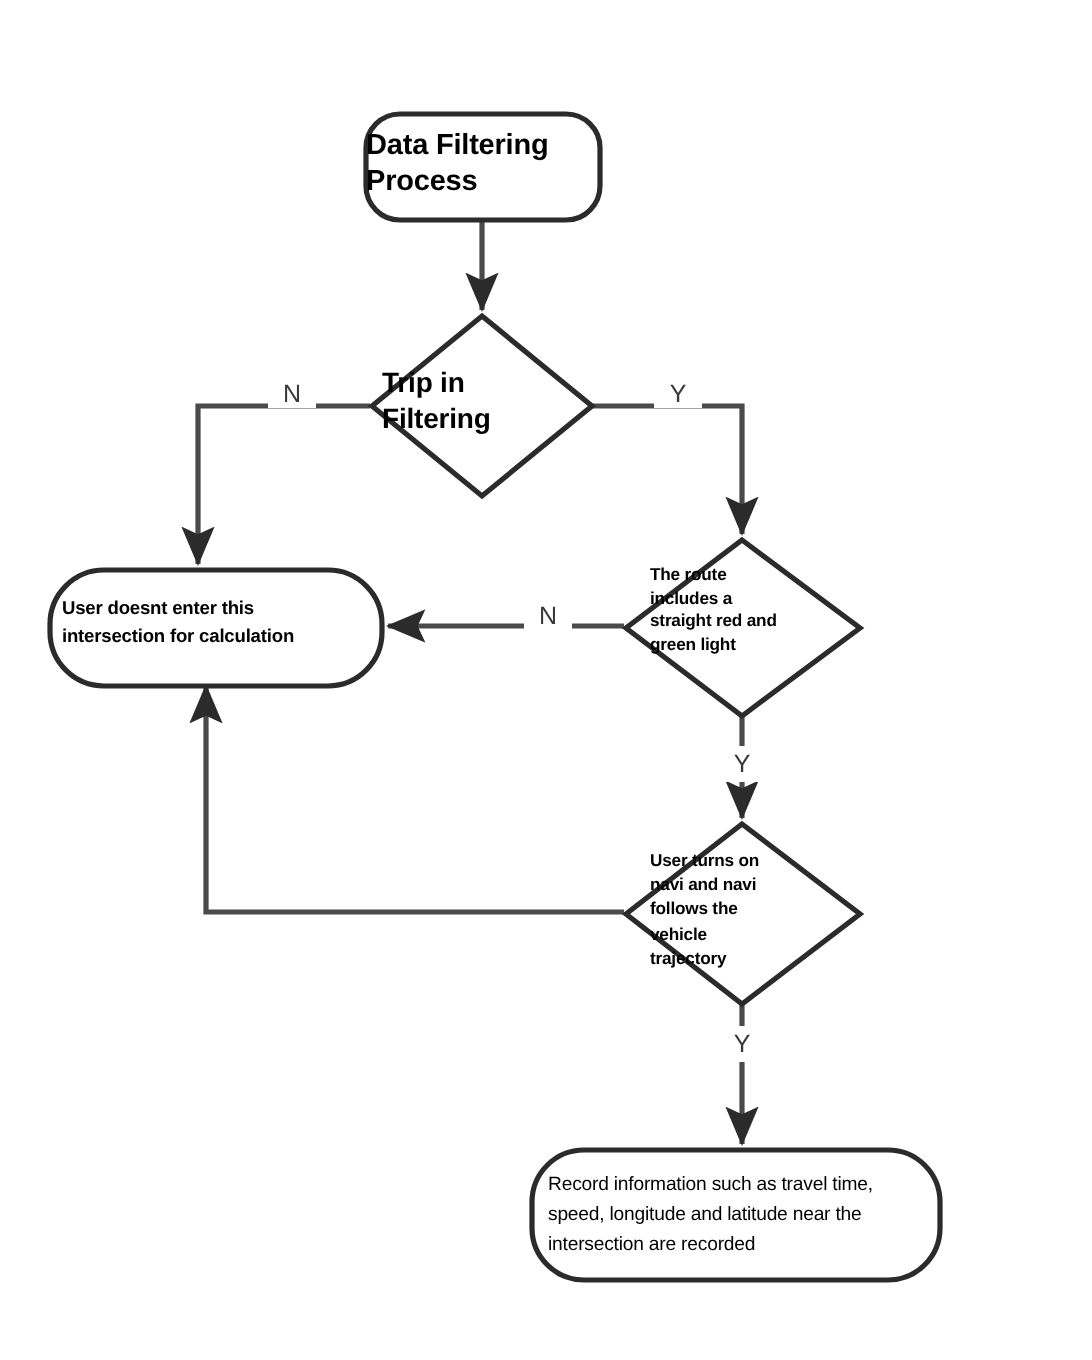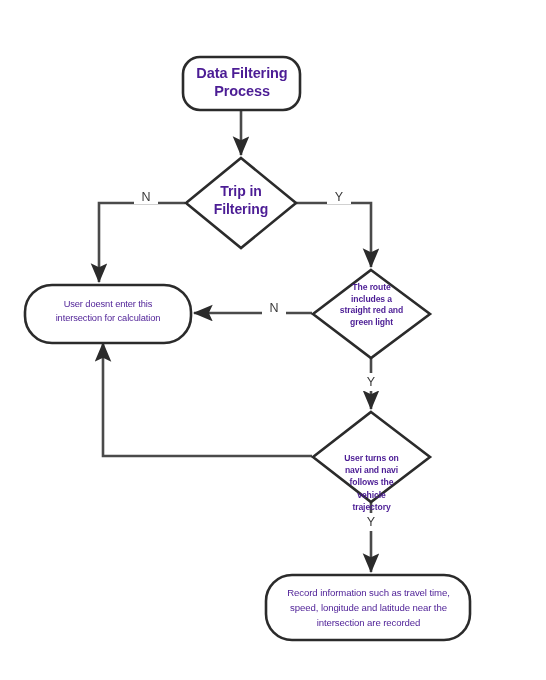--- a/index.html
+++ b/index.html
@@ -17,23 +17,22 @@
   }
   #flow-canvas {
     position: absolute;
     left: 0;
     top: 0;
     width: 546px;
     height: 680px;
   }
   .node-text {
     position: absolute;
-    text-align: center;
     line-height: 1.18;
-    color: #4c1d95;
+    color: #000000;
     font-weight: 700;
     letter-spacing: -0.1px;
     white-space: pre-line;
     pointer-events: none;
   }
   #start-label {
     left: 183px;
     top: 64px;
     width: 118px;
     font-size: 14.5px;
@@ -54,29 +53,28 @@
     line-height: 1.35;
     font-weight: 700;
   }
   #decision-navi-label {
     left: 325px;
     top: 424px;
     width: 93px;
     font-size: 8.6px;
     line-height: 1.42;
     font-weight: 700;
-    margin-top: 28px;
   }
   #skip-label {
     left: 31px;
     top: 298px;
     width: 154px;
     font-size: 9.3px;
     line-height: 1.5;
-    font-weight: 400;
+    font-weight: 700;
   }
   #record-label {
     left: 274px;
     top: 586px;
     width: 189px;
     font-size: 9.6px;
     line-height: 1.55;
     font-weight: 400;
   }
   .edge-label {

